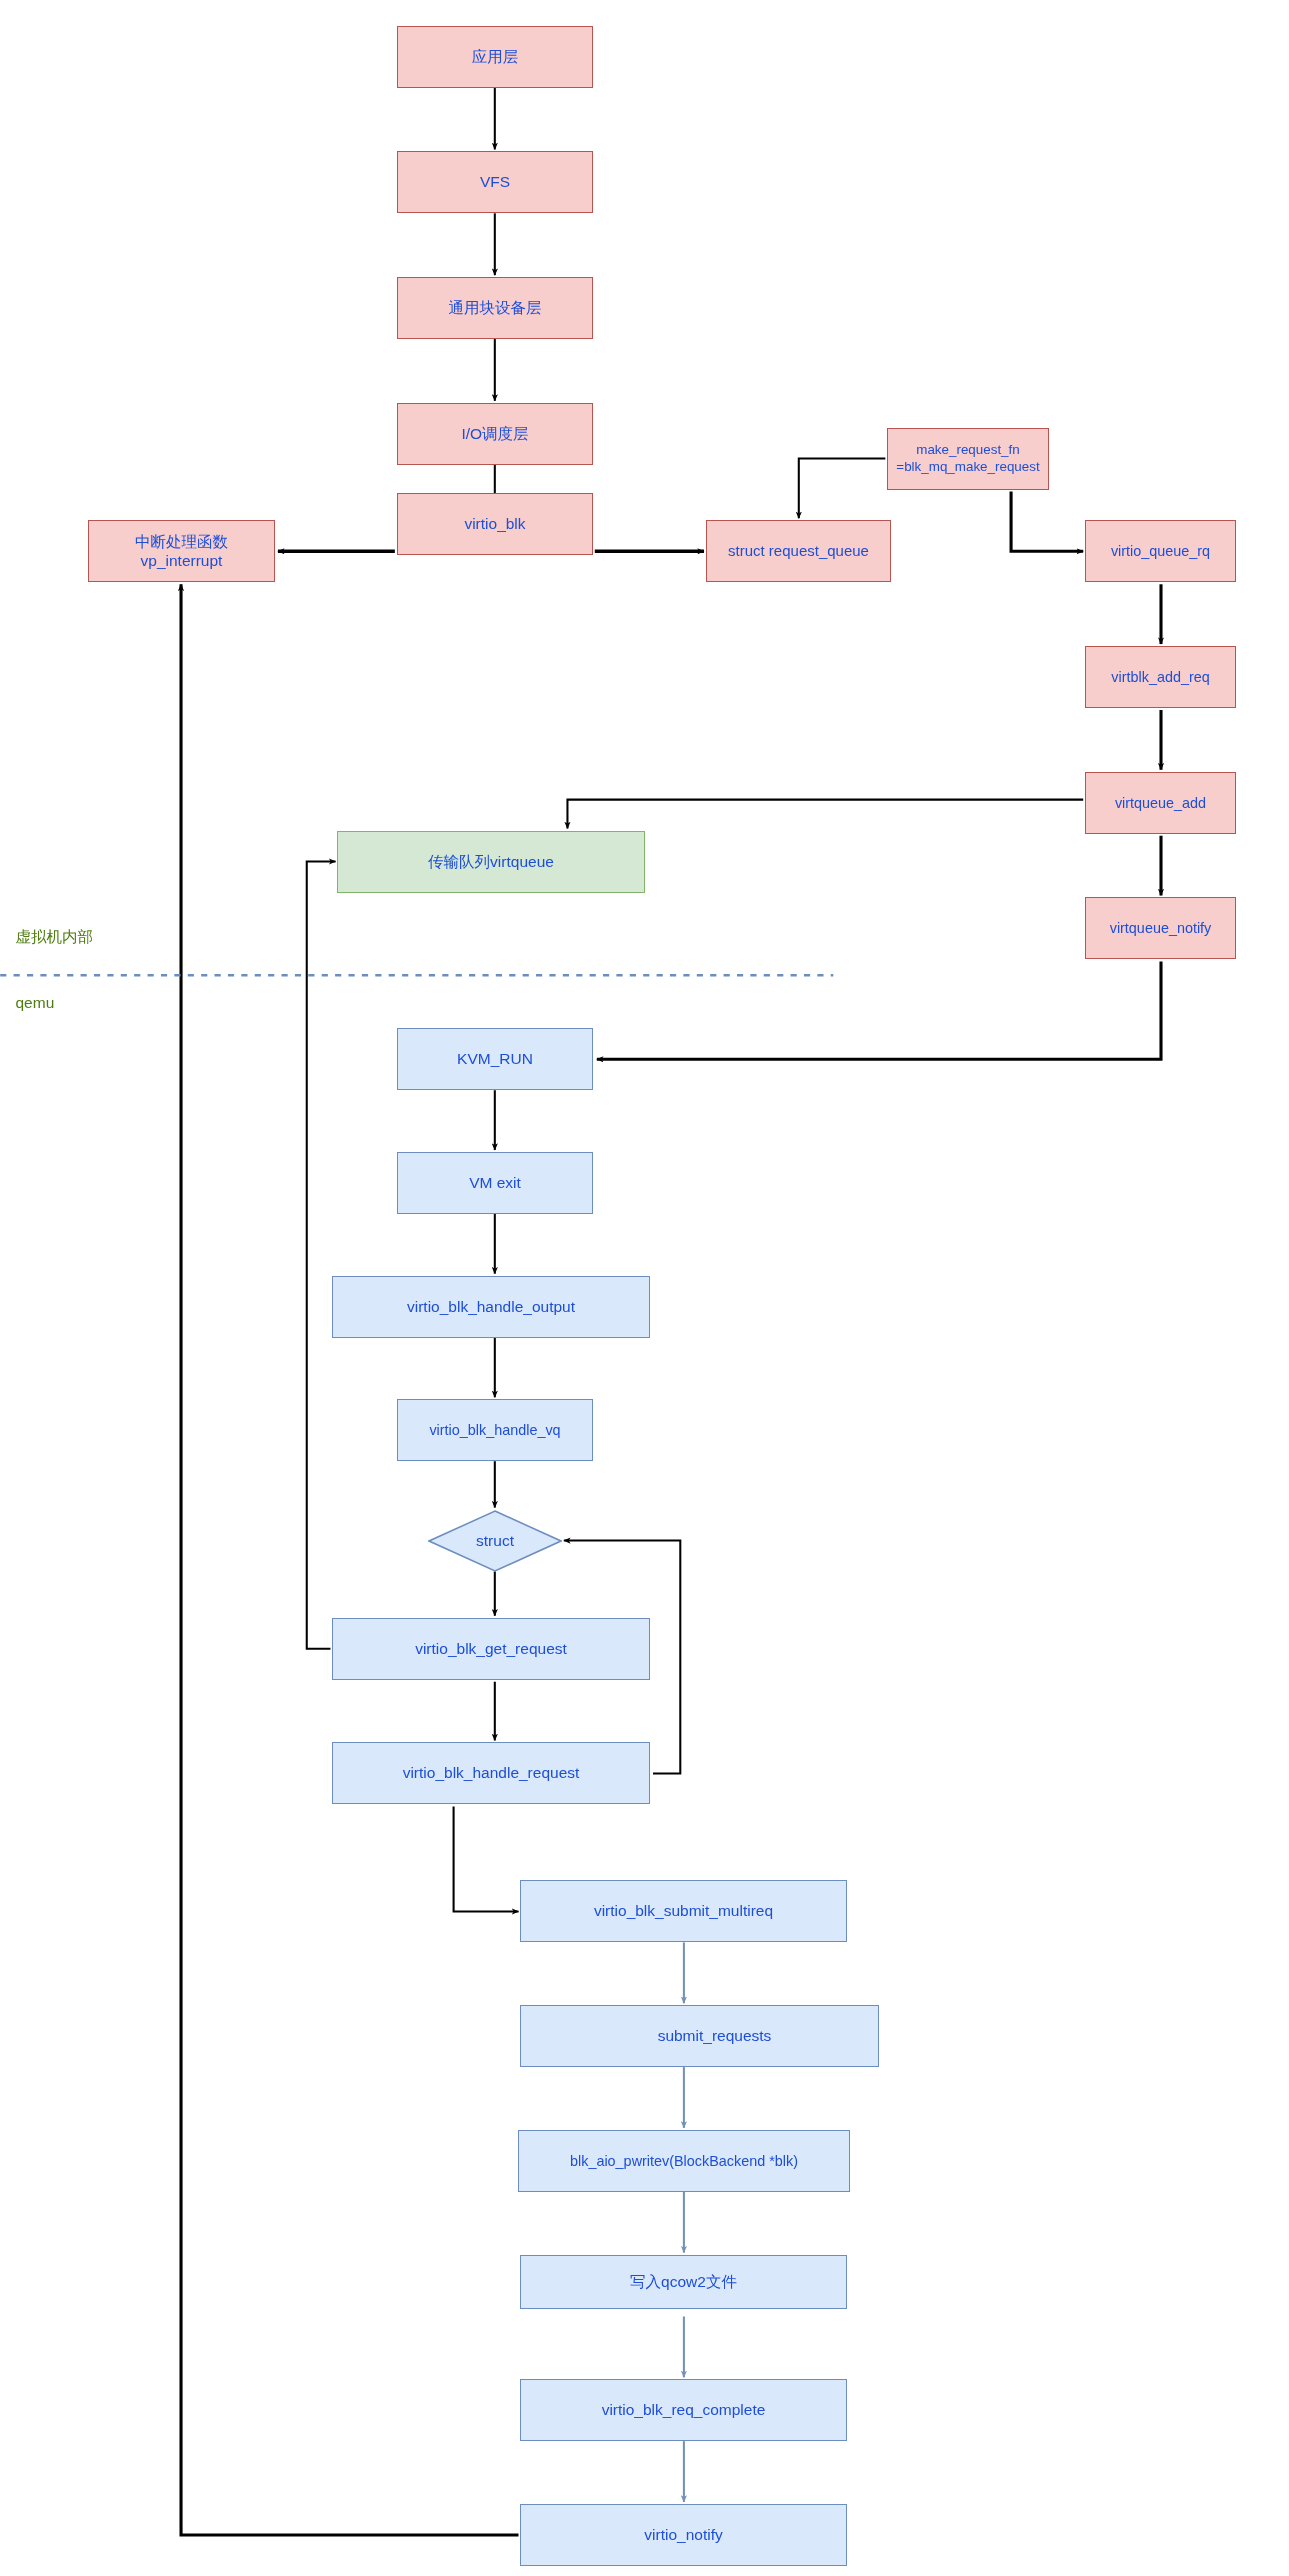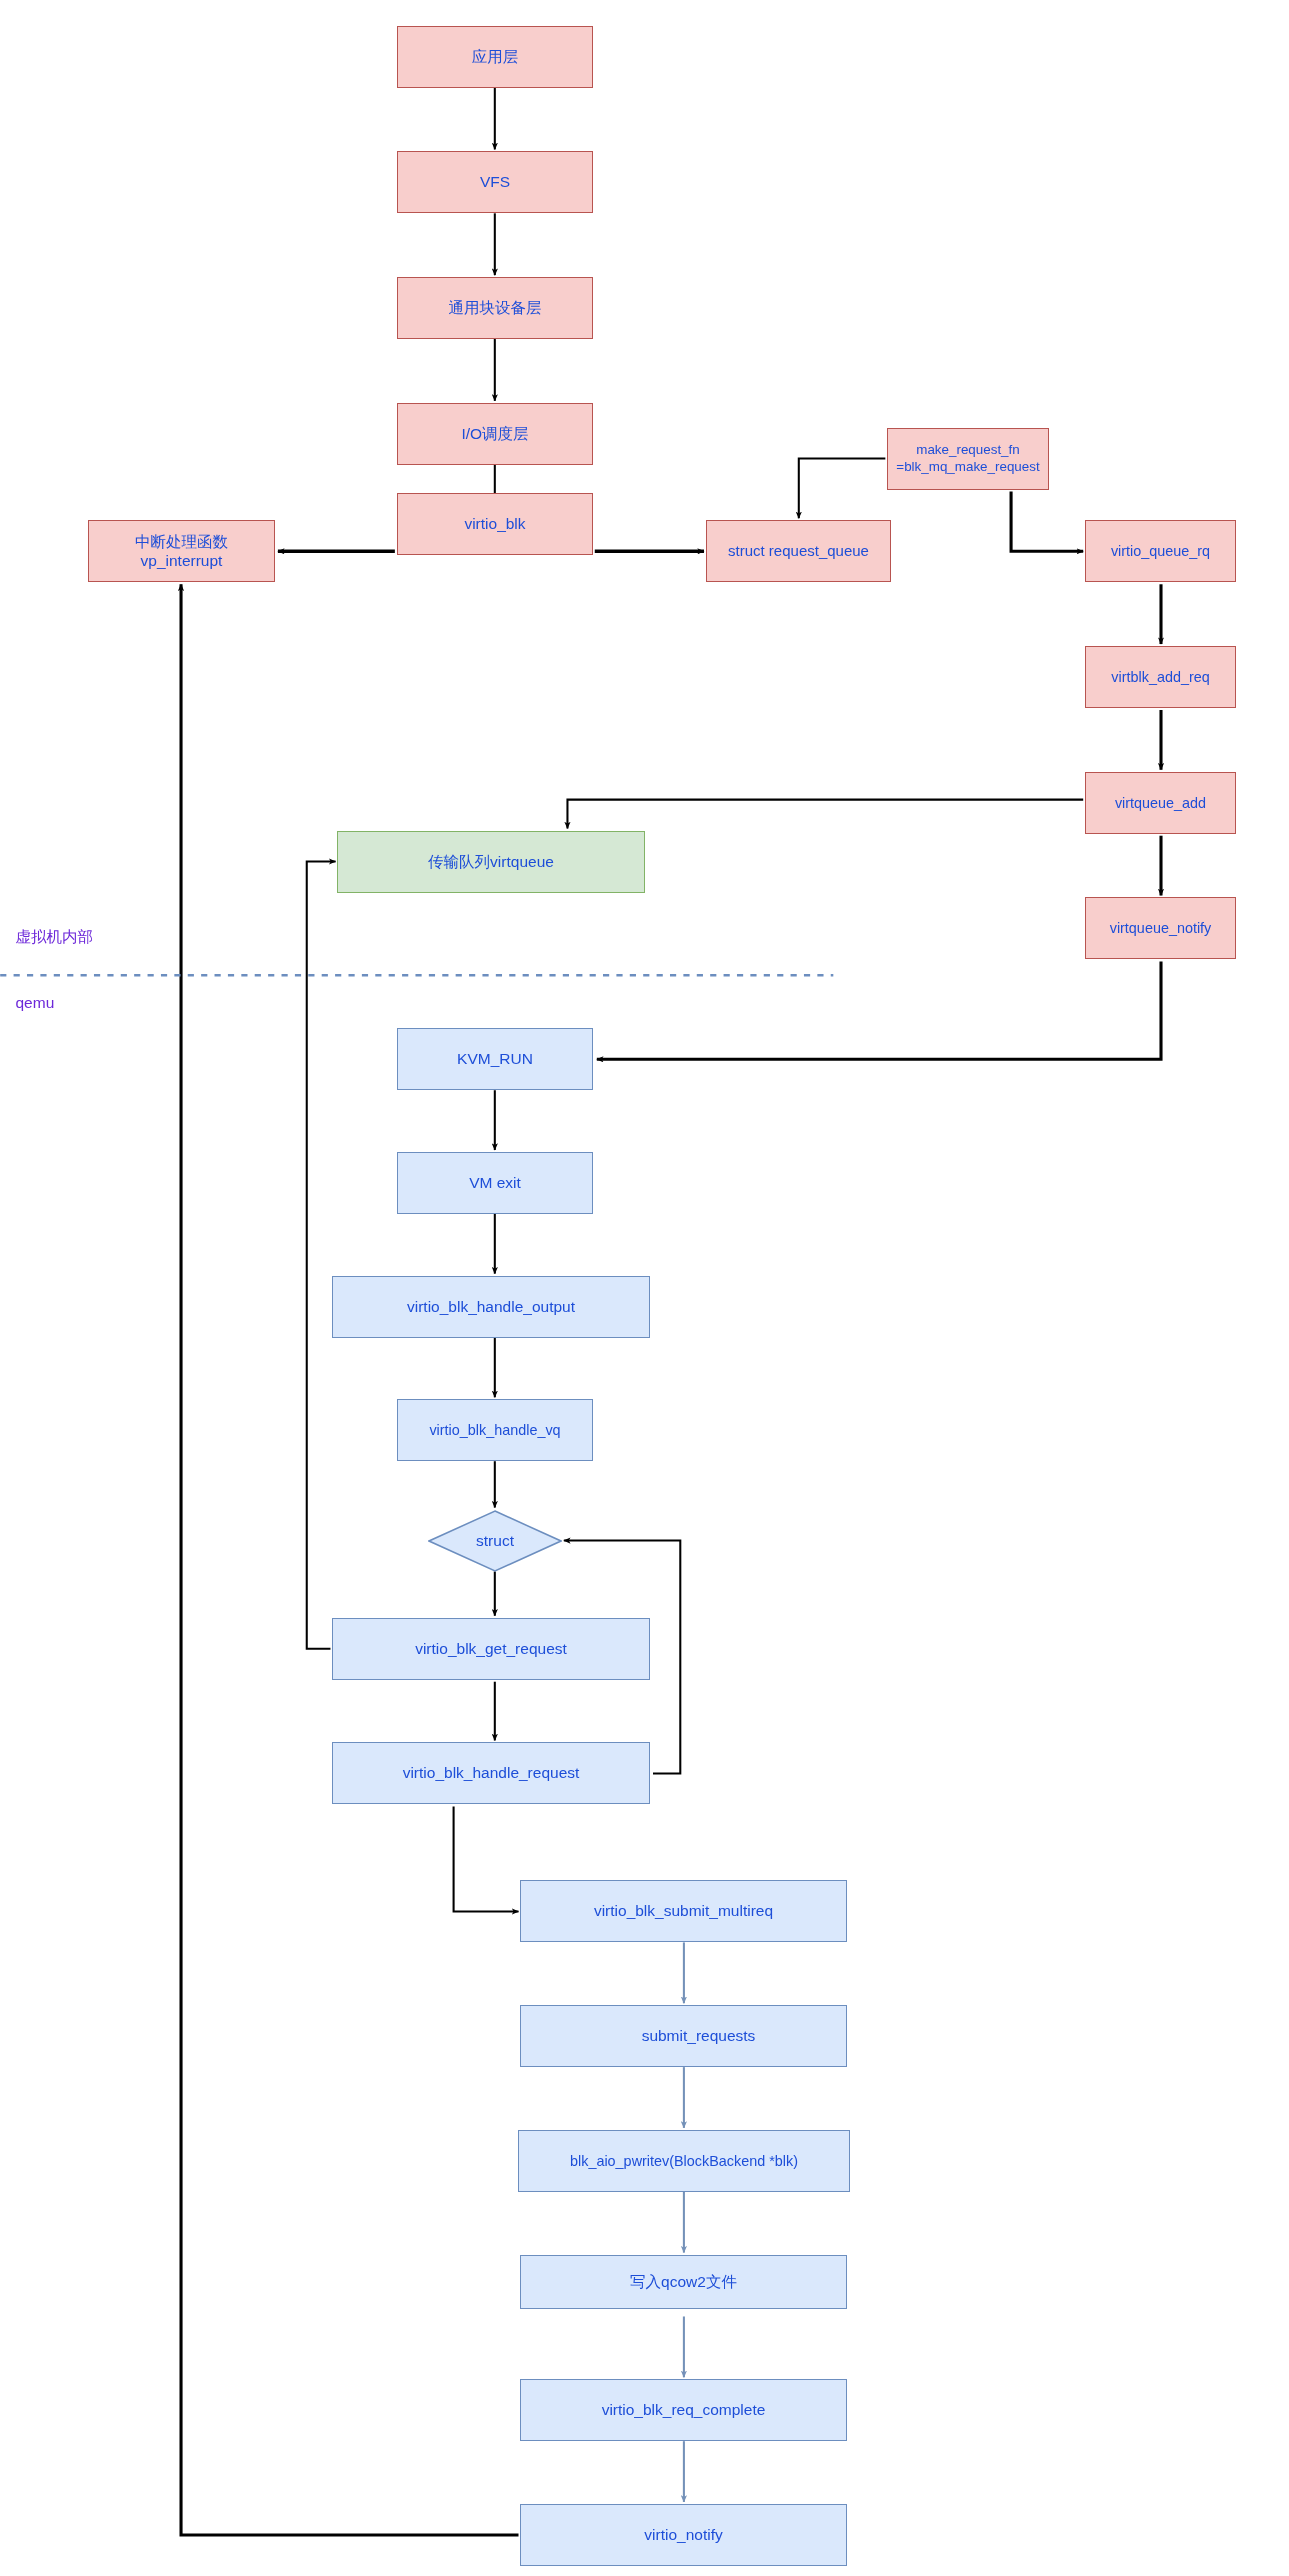--- a/index.html
+++ b/index.html
@@ -60,21 +60,21 @@
     height: 100%;
   }
   .diamond-label {
     position: relative;
     z-index: 2;
     font-size: 15.5px;
   }
   .zone-label {
     position: absolute;
     font-size: 15.5px;
-    color: #6d28d9;
+    color: #4d7c0f;
     white-space: nowrap;
   }
 </style>
 </head>
 <body>
 
 <div id="canvas">
 
   <svg class="edges" viewBox="0 0 2503 5023" xmlns="http://www.w3.org/2000/svg">
     <defs>
@@ -168,21 +168,21 @@
     </svg>
     <span class="diamond-label">struct</span>
   </div>
 
   <div class="node blue" style="left:332px; top:1742px; width:318px; height:62px;">virtio_blk_handle_request</div>
 
   <div class="node blue" style="left:332px; top:1618px; width:318px; height:62px;">virtio_blk_get_request</div>
 
   <div class="node blue" style="left:520px; top:1880px; width:327px; height:62px;">virtio_blk_submit_multireq</div>
 
-  <div class="node blue" style="left:520px; top:2005px; width:327px; height:62px;padding-left:30px;">submit_requests</div>
+  <div class="node blue" style="left:520px; top:2005px; width:359px; height:62px;padding-left:30px;">submit_requests</div>
 
   <div class="node blue" style="left:518px; top:2130px; width:332px; height:62px; font-size:14.4px;">blk_aio_pwritev(BlockBackend *blk)</div>
 
   <div class="node blue" style="left:520px; top:2255px; width:327px; height:54px;">写入qcow2文件</div>
 
   <div class="node blue" style="left:520px; top:2379px; width:327px; height:62px;">virtio_blk_req_complete</div>
 
   <div class="node blue" style="left:520px; top:2504px; width:327px; height:62px;">virtio_notify</div>
 
 </div>

